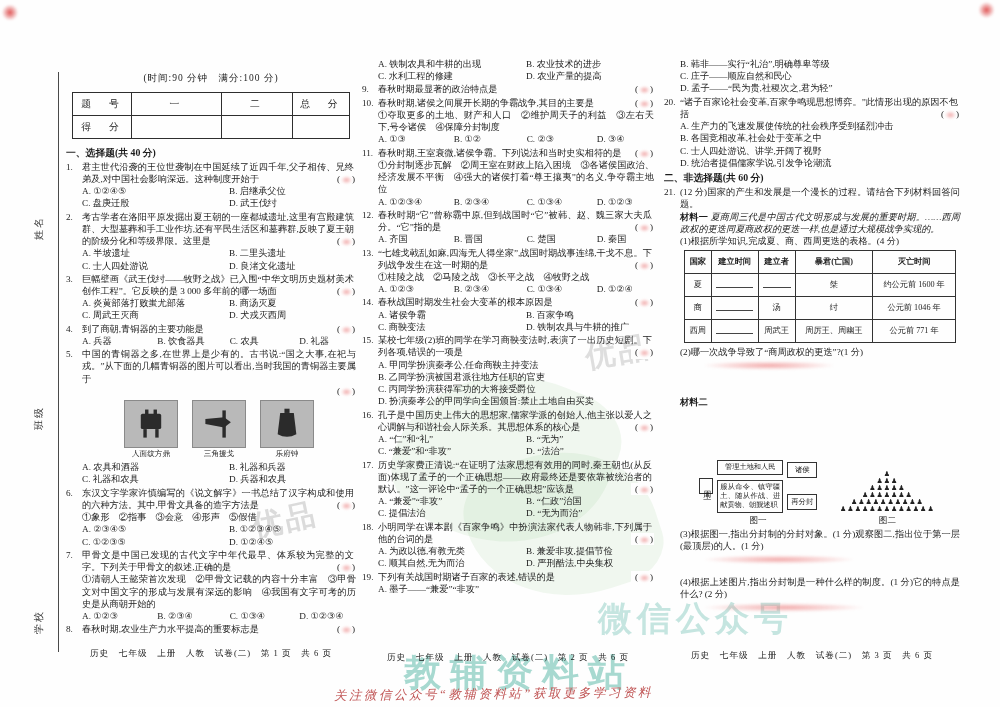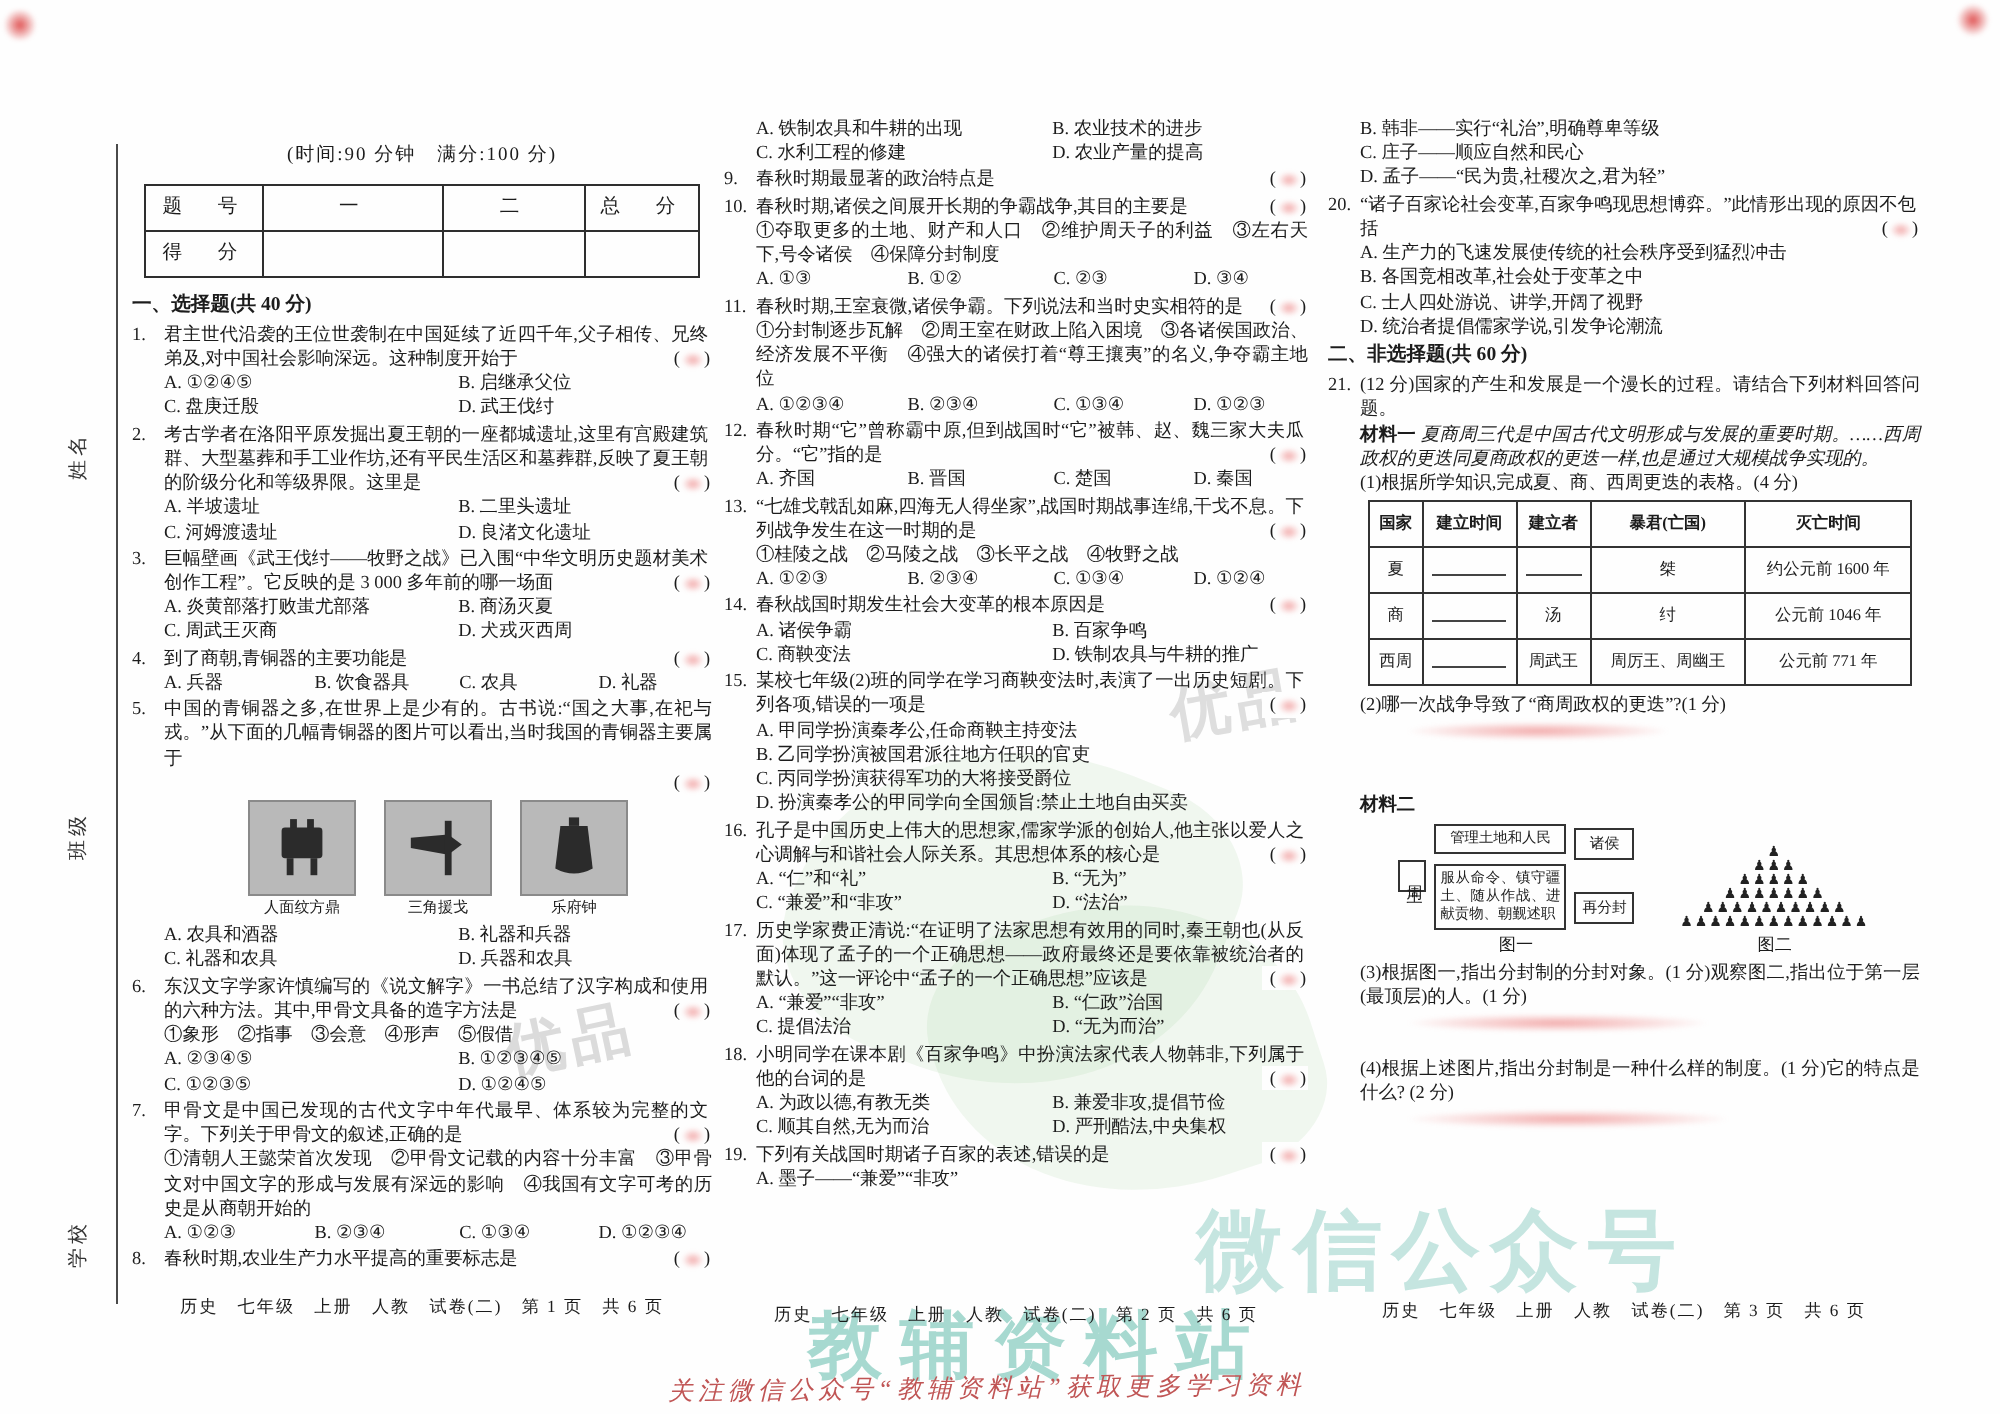--- a/index.html
+++ b/index.html
@@ -52,38 +52,38 @@
   .matlabel{font-weight:bold;}
   .mattext{font-style:italic;}
   .ansline{height:15px;padding-left:24px;}
   .figs{display:flex;justify-content:center;align-items:flex-end;gap:16px;margin:4px 0 2px;}
   .fig1{display:flex;align-items:center;gap:4px;}
   .kingbox{writing-mode:vertical-rl;border:0.9px solid #333;padding:5px 1px;font-size:8px;letter-spacing:2px;}
   .midcol{display:flex;flex-direction:column;gap:5px;width:66px;}
   .midcol .b{border:0.9px solid #333;font-size:7.2px;padding:2px;text-align:justify;line-height:1.25;}
   .rightcol{display:flex;flex-direction:column;gap:16px;}
   .rightcol .b{border:0.9px solid #333;font-size:7.4px;padding:2px 3px;text-align:center;}
-  .figwrap{text-align:center;}
+  .figwrap{text-align:center;margin-top:48px;}
   .figcap{font-size:8.6px;margin-top:2px;text-align:center;}
   .pyramid{width:108px;}
   .pyr-row{text-align:center;line-height:7px;font-size:7px;color:#222;letter-spacing:1px;
            font-family:"DejaVu Sans","Liberation Sans",sans-serif;}
   
   .footer{position:absolute;width:292px;text-align:center;font-size:8.6px;letter-spacing:1px;}
   #footer1{left:66px;top:648px;width:290px;}
   #footer2{left:362px;top:652px;}
   #footer3{left:664px;top:650px;width:296px;}
   
   .wm{position:absolute;pointer-events:none;font-weight:bold;}
   .wm-yp1{left:252px;top:500px;font-size:30px;color:rgba(150,150,150,.33);transform:rotate(-12deg);letter-spacing:3px;}
   .wm-yp2{left:585px;top:332px;font-size:30px;color:rgba(150,150,150,.30);transform:rotate(-10deg);letter-spacing:3px;}
   .leaf{position:absolute;pointer-events:none;background:rgba(140,195,130,.12);}
   .leaf1{left:400px;top:370px;width:210px;height:175px;border-radius:65% 25% 60% 30%;transform:rotate(22deg);}
   .leaf2{left:470px;top:450px;width:185px;height:150px;border-radius:30% 60% 25% 65%;transform:rotate(-18deg);}
-  .wm-wechat{left:598px;top:596px;font-size:44px;color:rgba(105,190,175,.38);letter-spacing:5px;}
+  .wm-wechat{left:598px;top:596px;font-size:34px;color:rgba(105,190,175,.38);letter-spacing:5px;}
   .wm-site{left:404px;top:648px;font-size:37px;color:rgba(95,185,170,.55);letter-spacing:9px;}
   .rednote{position:absolute;left:334px;top:686px;font-size:12.5px;color:#c05555;font-style:italic;
            letter-spacing:2.5px;transform:rotate(-0.6deg);}
   .redmark{position:absolute;filter:blur(1px);
            background:radial-gradient(circle,rgba(215,40,40,.8),rgba(215,40,40,0) 70%);}
   .redmark-l{left:1px;top:5px;width:18px;height:15px;}
   .redmark-r{left:978px;top:2px;width:17px;height:16px;}
 </style>
 </head>
 <body>
@@ -134,21 +134,21 @@
             <div class="opt">C. 盘庚迁殷</div>
             <div class="opt">D. 武王伐纣</div>
           </div>
         </div>
         <div class="question">
           <span class="qnum">2.</span>
           <div class="qtext rel">考古学者在洛阳平原发掘出夏王朝的一座都城遗址,这里有宫殿建筑群、大型墓葬和手工业作坊,还有平民生活区和墓葬群,反映了夏王朝的阶级分化和等级界限。这里是<span class="bracket">(<span class="smudge" style="width: 11px; height: 8px;"></span>)</span></div>
           <div class="opts cols2">
             <div class="opt">A. 半坡遗址</div>
             <div class="opt">B. 二里头遗址</div>
-            <div class="opt">C. 河姆渡遗址</div>
+            <div class="opt">C. 士人四处游说</div>
             <div class="opt">D. 良渚文化遗址</div>
           </div>
         </div>
         <div class="question">
           <span class="qnum">3.</span>
           <div class="qtext rel">巨幅壁画《武王伐纣——牧野之战》已入围“中华文明历史题材美术创作工程”。它反映的是 3 000 多年前的哪一场面<span class="bracket">(<span class="smudge" style="width: 11px; height: 8px;"></span>)</span></div>
           <div class="opts cols2">
             <div class="opt">A. 炎黄部落打败蚩尤部落</div>
             <div class="opt">B. 商汤灭夏</div>
             <div class="opt">C. 周武王灭商</div>

